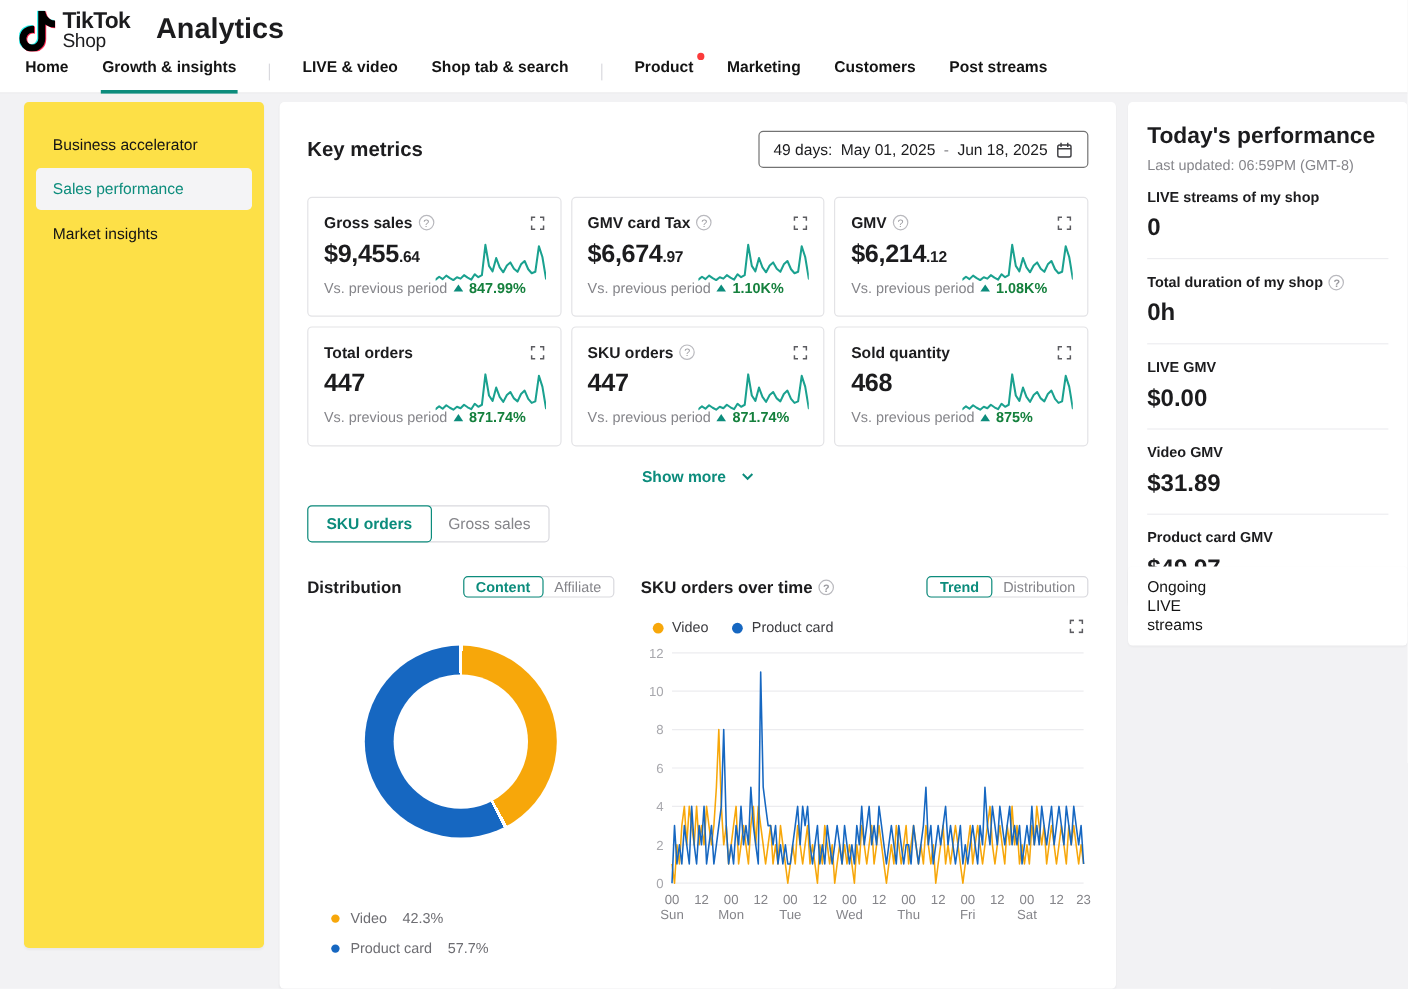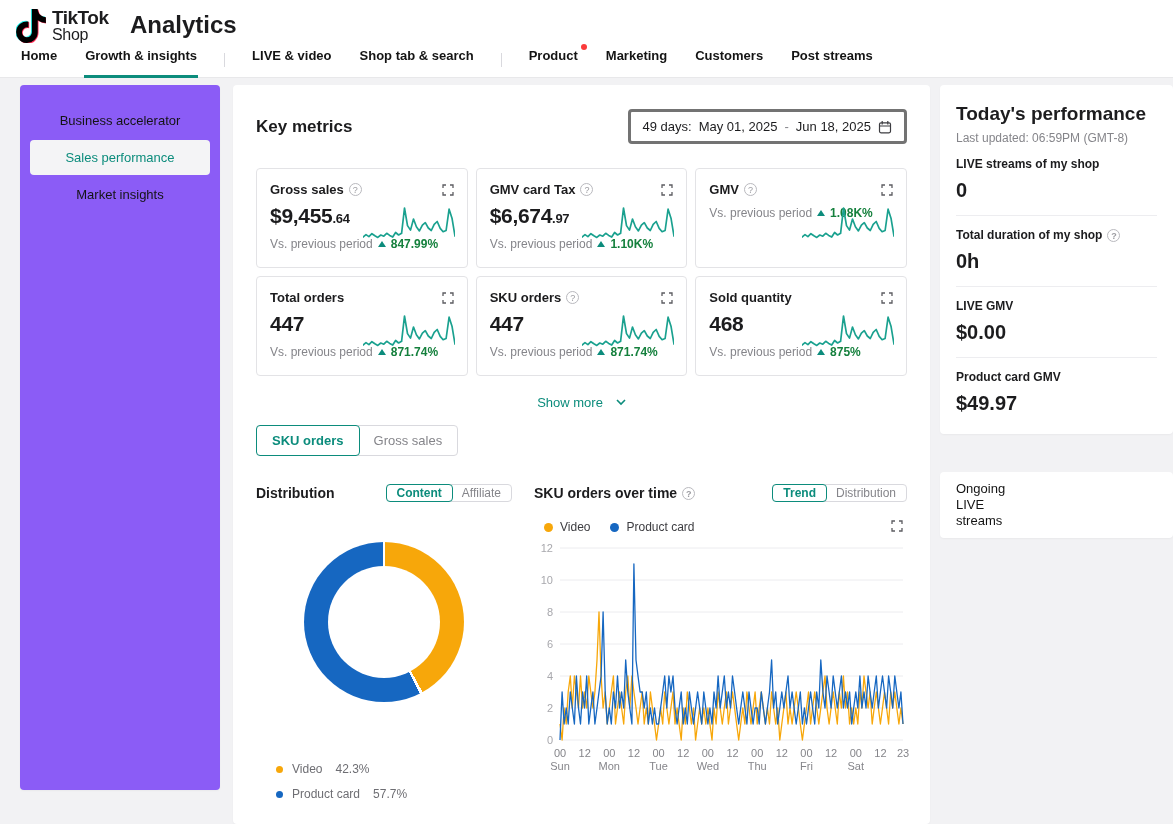--- a/index.html
+++ b/index.html
@@ -15,44 +15,44 @@
   .brand-text { line-height:1.0; }
   .brand-l1 { font-size:19px; font-weight:800; letter-spacing:-.5px; }
   .brand-l2 { font-size:16px; font-weight:400; letter-spacing:-.3px; }
   .page-title { position:absolute; left:130px; top:11px; font-size:24px; font-weight:800; }
   .nav { position:absolute; left:20px; bottom:-1px; display:flex; align-items:flex-end; gap:26px; height:34px; }
   .nav-item { font-size:13px; font-weight:600; color:#141414; padding:0 1px 12px; cursor:pointer; position:relative; border-bottom:3px solid transparent; }
   .nav-item.active { border-bottom-color:#0c8c7c; }
   .nav-sep { width:1px; height:14px; background:#d9d9de; margin-bottom:11px; }
   .ndot { position:absolute; top:-4px; right:-8px; width:6px; height:6px; border-radius:50%; background:#fb3b3b; }
   
-  .left-card { position:absolute; left:20px; top:85px; width:200px; height:705px; background:#8b5cf6; border-radius:4px; box-shadow:0 1px 2px rgba(0,0,0,.04); padding:18px 10px;text-align:center; }
+  .left-card { position:absolute; left:20px; top:85px; width:200px; height:705px; background:#fde047; border-radius:4px; box-shadow:0 1px 2px rgba(0,0,0,.04); padding:18px 10px; }
   .side-item { font-size:13px; color:#141414; padding:10px 14px; border-radius:4px; margin-bottom:2px; cursor:pointer; }
   .side-item.active { color:#0c8c7c; background:#f4f4f6; }
   
   .main-card { position:absolute; left:233px; top:85px; width:697px; height:739px; background:#fff; border-radius:4px; box-shadow:0 1px 2px rgba(0,0,0,.04); padding:24px 23px; overflow:hidden; }
   .km-head { display:flex; align-items:center; justify-content:space-between; margin-bottom:24px; }
   .km-title { font-size:17px; font-weight:700; }
-  .date-btn { display:flex; align-items:center; gap:7px; border:3px solid #737373; border-radius:4px; padding:7px 12px; font-size:13px; cursor:pointer; background:#fff; }
+  .date-btn { display:flex; align-items:center; gap:7px; border:1px solid #737373; border-radius:4px; padding:7px 12px; font-size:13px; cursor:pointer; background:#fff; }
   .date-btn b { font-weight:400; }
   .cards-grid { display:grid; grid-template-columns:repeat(3,1fr); gap:8px; }
   .metric-card { position:relative; border:1px solid #e3e3e6; border-radius:4px; padding:13px 13px 12px; height:100px; background:#fff; }
   .mc-head { display:flex; align-items:center; gap:5px; }
   .mc-title { font-size:13px; font-weight:700; }
   .help { width:13px; height:13px; border:1px solid #b9b9be; border-radius:50%; color:#9b9ba0; font-size:9px; line-height:12px; text-align:center; display:inline-block; cursor:pointer; }
   .expand { margin-left:auto; cursor:pointer; display:inline-flex; }
   .mc-value { margin-top:7px; font-size:21px; font-weight:700; letter-spacing:-.3px; }
   .mc-frac { font-size:13px; font-weight:700; }
   .mc-compare { margin-top:9px; font-size:12px; color:#85858a; display:flex; align-items:center; gap:5px; }
   .tri-up { width:0; height:0; border-left:4px solid transparent; border-right:4px solid transparent; border-bottom:6px solid #0c8c7c; display:inline-block; }
   .mc-change { color:#15803d; font-weight:700; }
   .spark { position:absolute; right:12px; bottom:17px; }
   .spark polyline { fill:none; stroke-width:1.7; stroke-linejoin:round; stroke-linecap:round; }
   .show-more { text-align:center; margin:17px 0 6px; }
-  .show-more span { color:#0c8c7c; font-size:13px; font-weight:400; cursor:pointer; display:inline-flex; align-items:center; gap:13px; }
+  .show-more span { color:#0c8c7c; font-size:13px; font-weight:700; cursor:pointer; display:inline-flex; align-items:center; gap:13px; }
   
   .seg { display:inline-flex; border:1px solid #d9d9de; border-radius:4px; background:#fff; }
   .seg-item { font-size:13px; color:#85858a; padding:7px 15px; cursor:pointer; border:1px solid transparent; border-radius:4px; margin:-1px; }
   .seg-item.active { border-color:#0c8c7c; color:#0c8c7c; font-weight:700; background:#fff; }
   .seg.small .seg-item { font-size:12px; padding:1px 10px; }
   .tabs-row { margin:14px 0 24px; }
   
   .charts-row { display:flex; gap:22px; }
   .chart-left { width:256px; flex:none; }
   .chart-right { flex:1; min-width:0; }
@@ -184,20 +184,21 @@
     <div class="metric-card">
       <div class="mc-head">
           <span class="mc-title">GMV</span>
           <span class="help">?</span>
         <span class="expand">
             <svg class="icon" width="12" height="12" viewBox="0 0 12 12" fill="none" stroke="#5c5c61" stroke-width="1.3">
               <path d="M1 4V1h3M8 1h3v3M11 8v3H8M4 11H1V8"></path>
             </svg>
           </span>
         </div>
+      <div class="mc-value"><span>$6,214</span><span class="mc-frac">.12</span></div>
       <div class="mc-compare">
           <span>Vs. previous period</span>
           <span class="tri-up"></span>
           <span class="mc-change">1.08K%</span>
         </div>
       <svg class="spark" width="92" height="48" viewBox="0 0 92 48">
           <polyline points="0.0,35.0 3.0,32.6 5.9,34.6 8.9,31.7 11.9,33.8 14.8,35.4 17.8,33.0 20.8,34.2 23.7,31.3 26.7,33.4 29.7,35.0 32.6,30.5 35.6,33.0 38.6,31.3 41.5,6.0 44.5,23.6 47.5,28.1 50.5,17.0 53.4,24.8 56.4,28.9 59.4,23.2 62.3,20.7 65.3,26.0 68.3,28.5 71.2,22.3 74.2,19.5 77.2,26.4 80.1,29.7 83.1,28.5 86.1,7.2 89.0,16.2 92.0,34.2" stroke="#1aa18f"></polyline>
         </svg>
     </div>
 
@@ -390,20 +391,26 @@
     <div class="ts-value">0h</div>
   </div>
   <div class="t-stat">
     <div class="ts-label">
         <span>LIVE GMV</span>
       </div>
     <div class="ts-value">$0.00</div>
   </div>
   <div class="t-stat">
     <div class="ts-label">
+        <span>Video GMV</span>
+      </div>
+    <div class="ts-value">$31.89</div>
+  </div>
+  <div class="t-stat">
+    <div class="ts-label">
         <span>Product card GMV</span>
       </div>
     <div class="ts-value">$49.97</div>
   </div>
 </div>
 
 <div class="ongoing-card">
   <div class="ongoing-text">Ongoing LIVE streams</div>
 </div>
 

